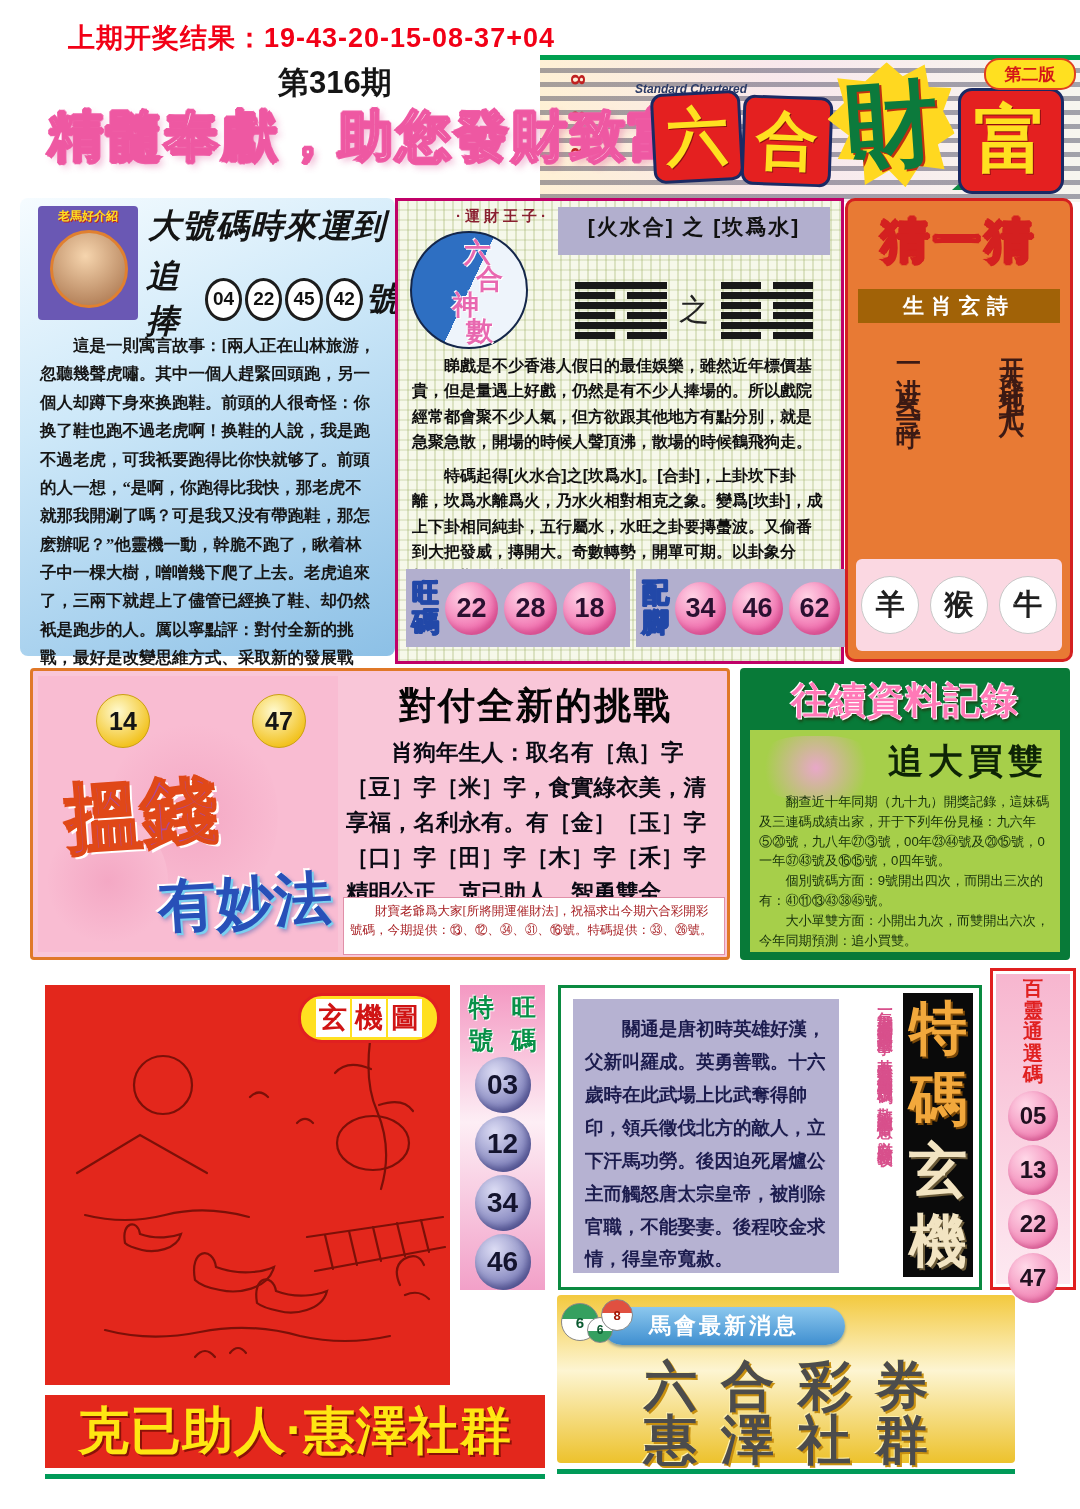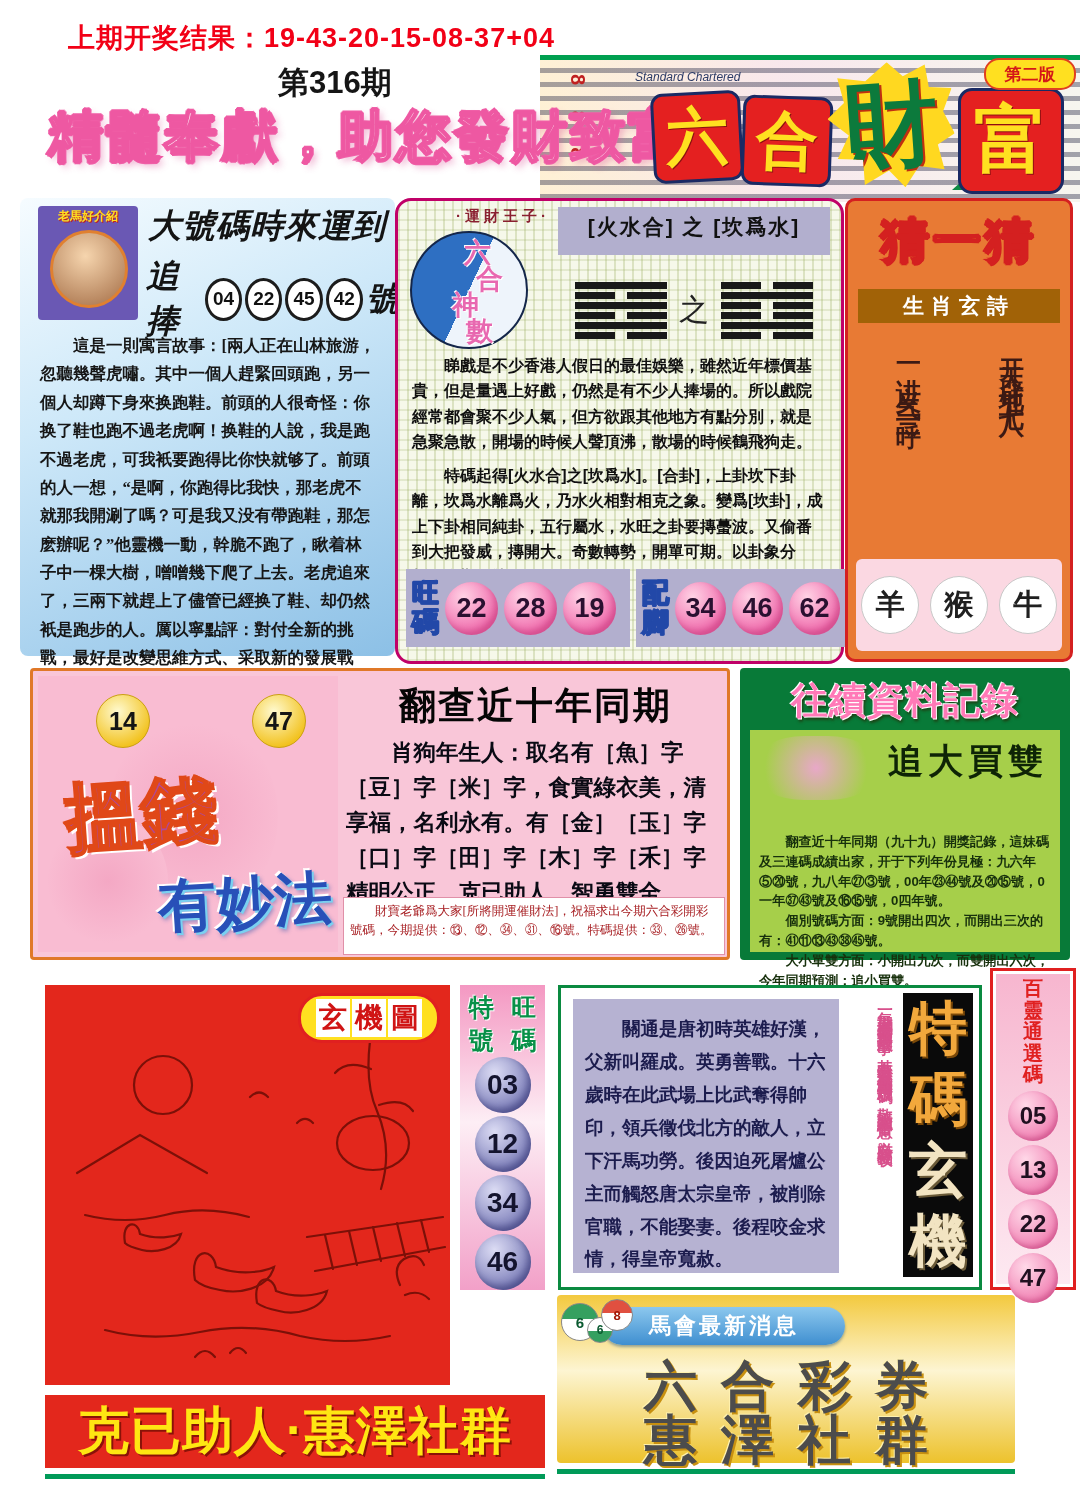--- a/index.html
+++ b/index.html
@@ -8,21 +8,21 @@
   .abs{position:absolute;}
 
   
   .result-text{left:68px;top:20px;font-size:27px;font-weight:bold;color:#f20016;letter-spacing:1px;}
   .issue{left:278px;top:62px;font-size:31px;font-weight:bold;color:#151515;}
   .banknote{left:540px;top:55px;width:540px;height:142px;background:#f7f6ef;border-top:5px solid #00a050;overflow:hidden;}
   .bn-stripes{position:absolute;left:0;top:8px;right:0;bottom:0;
       background:repeating-linear-gradient(180deg,rgba(40,42,70,.75) 0 5px,rgba(255,255,255,0) 5px 14px);opacity:.55;}
   .bn-wash{position:absolute;left:0;top:0;width:100%;height:100%;
       background:linear-gradient(90deg,rgba(255,240,210,.9),rgba(250,220,235,.55) 45%,rgba(255,255,255,0));}
-  .bn-text{position:absolute;left:95px;top:10px;font-size:12px;font-weight:normal;color:#2a3a66;font-style:italic;}
+  .bn-text{position:absolute;left:95px;top:22px;font-size:12px;font-weight:bold;color:#2a3a66;font-style:italic;}
   .bn-digits{position:absolute;left:26px;top:14px;font-size:20px;font-weight:bold;color:#c02020;writing-mode:vertical-rl;letter-spacing:10px;}
   .slogan{left:48px;top:100px;width:930px;font-family:"Liberation Serif",serif;font-weight:bold;
       font-size:55px;letter-spacing:3px;color:#fff6fb;-webkit-text-stroke:2px #ee58a2;
       text-shadow:2px 0 0 #f060a8,-2px 0 0 #f060a8,0 2px 0 #f060a8,0 -2px 0 #f060a8,4px 4px 7px rgba(220,80,150,.45);}
   .mh-block{border-radius:12px;background:#e42020;border:3px solid #1a2a64;display:flex;align-items:center;justify-content:center;
       font-family:"Liberation Serif",serif;font-weight:bold;color:#ffe020;
       text-shadow:1px 1px 0 #8a1010;}
   .mh-liu{left:652px;top:92px;width:84px;height:84px;font-size:62px;transform:rotate(-3deg);}
   .mh-he{left:742px;top:96px;width:84px;height:84px;font-size:62px;transform:rotate(2deg);}
   .mh-cai{left:828px;top:62px;width:126px;height:126px;background:#ffd820;border:none;border-radius:0;
@@ -45,21 +45,21 @@
   .story-title{position:absolute;left:128px;top:6px;width:250px;font-family:"Liberation Serif",serif;font-style:italic;
       font-weight:bold;font-size:33px;color:#141414;letter-spacing:1px;}
   .chase-line{position:absolute;left:126px;top:56px;display:flex;align-items:center;gap:3px;
       font-family:"Liberation Serif",serif;font-style:italic;font-weight:bold;font-size:33px;color:#141414;}
   .chase-num{width:37px;height:37px;border:3px solid #1c1c1c;border-radius:50%;background:#fff;display:flex;align-items:center;
       justify-content:center;font-size:19px;font-style:normal;font-weight:bold;color:#111;font-family:"Liberation Sans",sans-serif;}
   .story-body{position:absolute;left:20px;top:134px;width:338px;font-size:16.5px;line-height:1.72;color:#161616;
       font-family:"Liberation Serif",serif;font-weight:bold;}
 
   
-  .hex-panel{left:395px;top:198px;width:443px;height:460px;border:3px solid #c00068;border-radius:16px;
+  .hex-panel{left:395px;top:198px;width:443px;height:460px;border:3px solid #c00068;border-radius:0;
       background-color:#f6f8ea;
       background-image:repeating-linear-gradient(90deg,rgba(150,170,90,.28) 0 2px,transparent 2px 9px),
                        repeating-linear-gradient(0deg,rgba(150,170,90,.20) 0 2px,transparent 2px 10px);}
   .prince-label{position:absolute;left:58px;top:6px;font-size:15px;font-weight:bold;color:#8a2030;letter-spacing:4px;}
   .yinyang{position:absolute;left:12px;top:30px;width:114px;height:114px;border-radius:50%;border:2px solid #14264a;
       background:linear-gradient(115deg,#2e6fc2 50%,#eef4fb 50%);}
   .yy-char{position:absolute;font-family:"Liberation Serif",serif;font-weight:bold;font-size:27px;color:#e868b0;
       text-shadow:1px 1px 0 #fff,-1px -1px 0 #fff;}
   .hex-header{position:absolute;left:160px;top:6px;width:272px;height:48px;background:#b2afce;
       font-size:21px;font-weight:bold;color:#111;letter-spacing:2px;text-align:center;padding-top:6px;box-sizing:border-box;}
@@ -117,21 +117,21 @@
 
   
   .record-panel{left:740px;top:668px;width:330px;height:292px;background:#087a38;border-radius:4px;}
   .record-title{position:absolute;left:0;top:8px;width:100%;text-align:center;font-family:"Liberation Serif",serif;
       font-weight:bold;font-size:37px;color:#ff79b7;letter-spacing:1px;
       text-shadow:1px 1px 0 #fff,-1px -1px 0 #fff,2px 3px 3px #203a10;}
   .record-box{position:absolute;left:10px;top:62px;width:310px;height:222px;background:#a6cf4a;}
   .record-blob{position:absolute;left:6px;top:6px;width:120px;height:64px;border-radius:40%;
       background:radial-gradient(circle,#e8a8c8,rgba(166,207,74,0) 75%);}
   .record-headline{position:absolute;right:12px;top:8px;font-size:35px;font-weight:bold;color:#0e2406;letter-spacing:5px;}
-  .record-paras{position:absolute;left:9px;top:62px;width:292px;font-size:13.2px;line-height:1.5;color:#17300c;font-weight:bold;margin-top:40px;}
+  .record-paras{position:absolute;left:9px;top:62px;width:292px;font-size:13.2px;line-height:1.5;color:#17300c;font-weight:normal;}
 
   
   .mystery-panel{left:45px;top:985px;width:405px;height:400px;background:#e3271c;}
   .mystery-badge{position:absolute;right:10px;top:8px;height:44px;padding:0 14px;background:#ffe020;border:3px solid #e02020;
       border-radius:24px;display:flex;align-items:center;justify-content:center;}
   .mystery-badge span{background:#fff;color:#d01414;font-family:"Liberation Serif",serif;font-weight:bold;font-size:28px;
       padding:0 3px;margin:0 1px;}
   
   .hot-strip{left:460px;top:985px;width:85px;height:305px;
       background:linear-gradient(180deg,#f498c2 0%,#fdeef5 45%,#f2a0c8 100%);}
@@ -283,21 +283,21 @@
     </div>
     <div class="hex-para1">　　睇戲是不少香港人假日的最佳娛樂，雖然近年標價基貴，但是量遇上好戲，仍然是有不少人捧場的。所以戲院經常都會聚不少人氣，但方欲跟其他地方有點分別，就是急聚急散，開場的時候人聲頂沸，散場的時候鶴飛狗走。</div>
     <div class="hex-para2">　　特碼起得[火水合]之[坎爲水]。[合卦]，上卦坎下卦離，坎爲水離爲火，乃水火相對相克之象。變爲[坎卦]，成上下卦相同純卦，五行屬水，水旺之卦要摶蠆波。又偷番到大把發威，摶開大。奇數轉勢，開單可期。以卦象分析，今期可揸（21）、（23）、（44）、（35）。</div>
     <div class="num-box wang">
       <div class="box-label">
         <span>旺</span>
         <span>碼</span>
       </div>
       <div class="ball ball-pink">22</div>
       <div class="ball ball-pink">28</div>
-      <div class="ball ball-pink">19</div>
+      <div class="ball ball-pink">18</div>
     </div>
     <div class="num-box pei">
       <div class="box-label">
         <span>配</span>
         <span>腳</span>
       </div>
       <div class="ball ball-pink">34</div>
       <div class="ball ball-pink">46</div>
       <div class="ball ball-pink">62</div>
     </div>
@@ -317,21 +317,21 @@
 
   <div class="abs naming-panel">
     <div class="art-zone">
       <div class="art-blob" style="left:70px;top:40px;width:170px;height:200px;"></div>
       <div class="art-blob" style="left:10px;top:140px;width:120px;height:130px;"></div>
       <div class="ball ball-yellow abs" style="left:58px;top:18px;">14</div>
       <div class="ball ball-yellow abs" style="left:214px;top:18px;">47</div>
       <div class="art-text1">搵錢</div>
       <div class="art-text2">有妙法</div>
     </div>
-    <div class="naming-title">翻查近十年同期</div>
+    <div class="naming-title">對付全新的挑戰</div>
     <div class="naming-body">　　肖狗年生人：取名有［魚］字［豆］字［米］字，食實綠衣美，清享福，名利永有。有［金］［玉］字［口］字［田］字［木］字［禾］字精明公正，克已助人，智勇雙全。</div>
     <div class="naming-footer">　　財寶老爺爲大家[所將開運催財法]，祝福求出今期六合彩開彩號碼，今期提供：⑬、⑫、㉞、㉛、⑯號。特碼提供：㉝、㉖號。</div>
   </div>
 
   <div class="abs record-panel">
     <div class="record-title">往續資料記錄</div>
     <div class="record-box">
       <div class="record-blob"></div>
       <div class="record-headline">追大買雙</div>
       <div class="record-paras">

